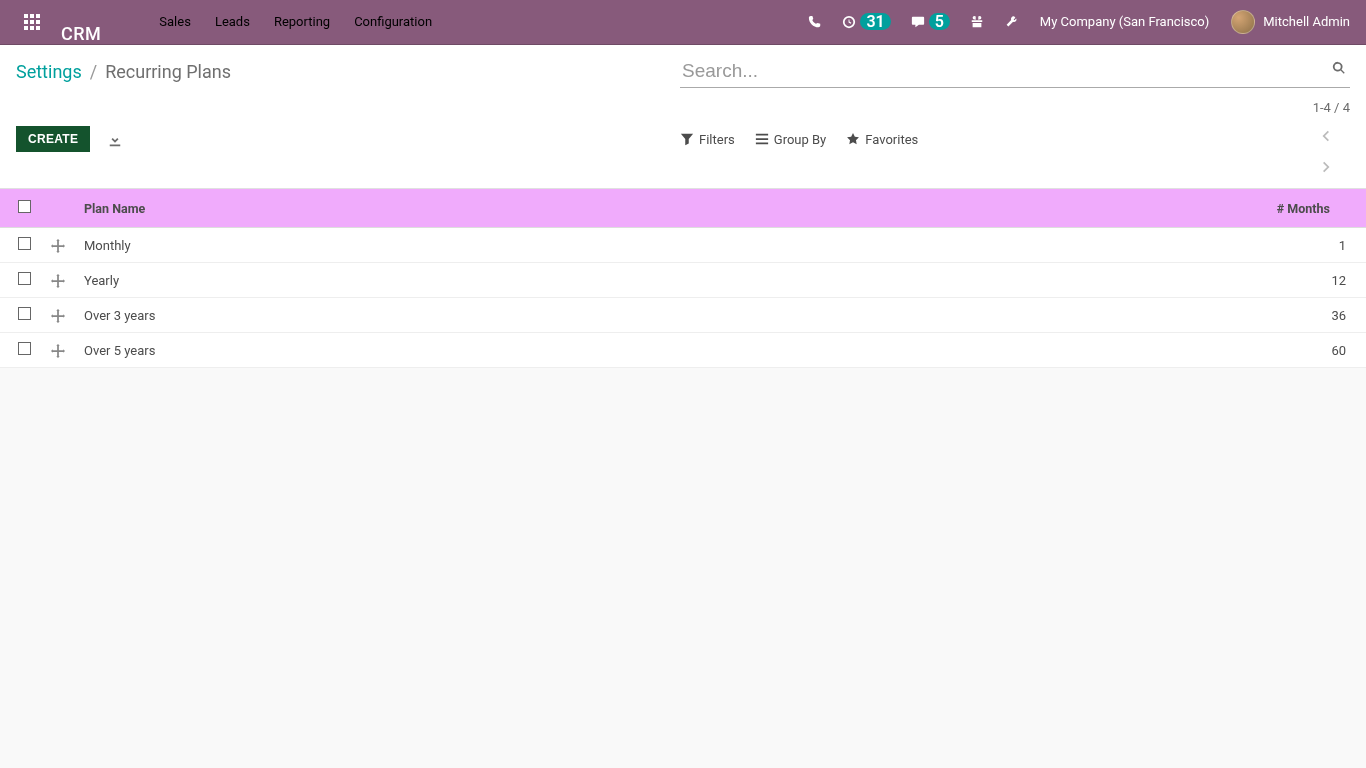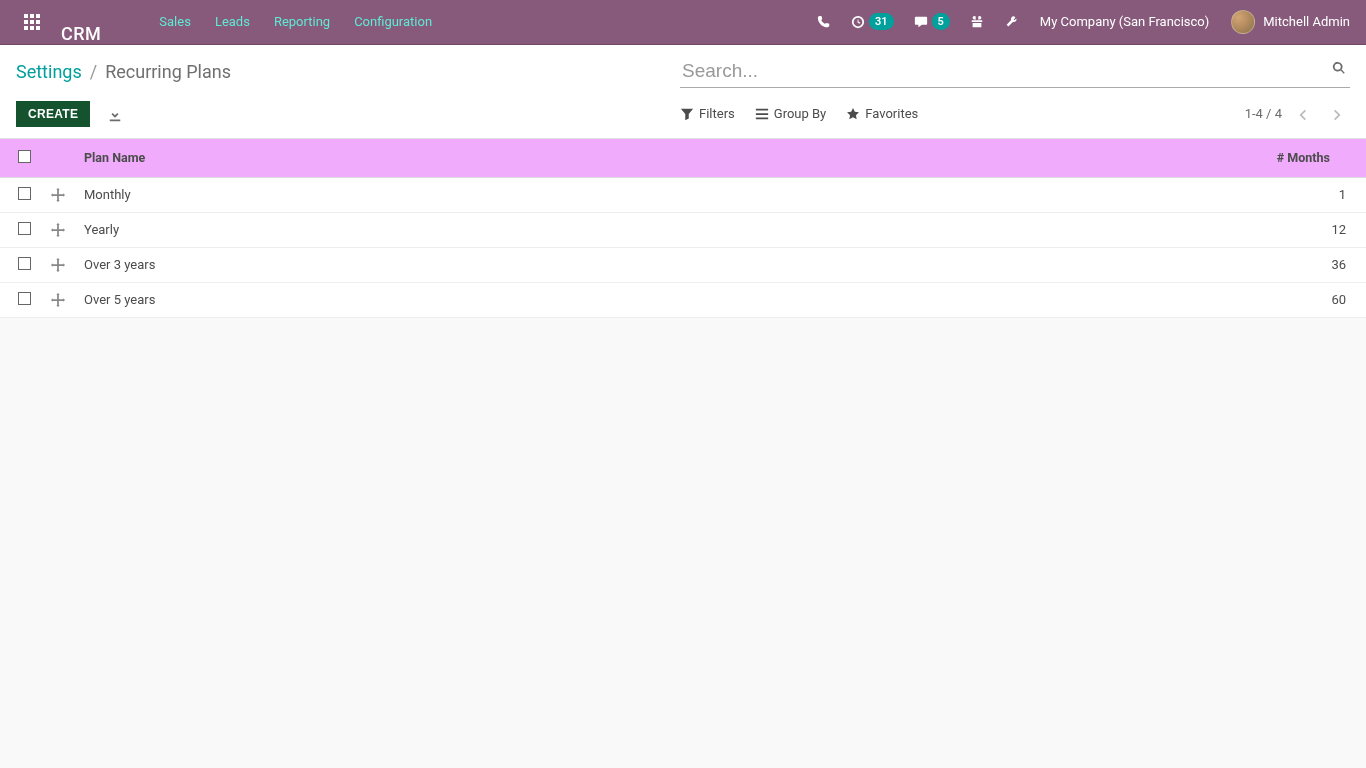--- a/index.html
+++ b/index.html
@@ -3,45 +3,45 @@
 <meta charset="utf-8">
 <style>
 * { margin: 0; padding: 0; box-sizing: border-box; }
 body { font-family: -apple-system, BlinkMacSystemFont, "Segoe UI", Roboto, "Helvetica Neue", sans-serif; font-size: 13px; color: #4c4c4c; background: #f9f9f9; width: 1366px; height: 768px; overflow: hidden; }
 
 
 .topbar { background: #875a7b; height: 45px; display: flex; align-items: flex-end; color: #fff; font-size: 13px; padding: 0 16px 0 9px; border-bottom: 1px solid #6f4a65; }
 .apps-btn { width: 46px; height: 45px; display: flex; align-items: center; justify-content: center; cursor: pointer; }
 .brand { font-size: 18px; font-weight: 500; margin-right: 46px; margin-left: 6px; letter-spacing: 0.5px; }
 .nav-menu { display: flex; gap: 0; }
-.nav-item { padding: 0 12px; height: 45px; display: flex; align-items: center; cursor: pointer; color: #5eead4; }
+.nav-item { padding: 0 12px; height: 45px; display: flex; align-items: center; cursor: pointer; color: #000000; }
 .flex-spacer { flex: 1; }
 .systray { display: flex; align-items: center; gap: 0; }
 .systray-item { height: 45px; padding: 0 10px; display: flex; align-items: center; cursor: pointer; position: relative; }
-.badge { background: #00a09d; color: #fff; font-size: 11px; border-radius: 10px; padding: 1px 6px; margin-left: 4px; font-weight: 600; min-width: 18px; text-align: center; line-height: 15px; }
+.badge { background: #00a09d; color: #fff; font-size: 16px; border-radius: 10px; padding: 1px 6px; margin-left: 4px; font-weight: 600; min-width: 18px; text-align: center; line-height: 15px; }
 .company-name { padding: 0 12px; cursor: pointer; }
 .user-area { display: flex; align-items: center; gap: 8px; padding: 0 0 0 10px; cursor: pointer; }
 .avatar { width: 24px; height: 24px; border-radius: 50%; background: radial-gradient(circle at 30% 30%, #d4a574, #8b6f47); border: 1px solid rgba(255,255,255,0.3); }
 
 
 .control-panel { background: #fff; border-bottom: 1px solid #e0e0e0; }
 .cp-top { display: flex; align-items: center; padding: 10px 16px 6px 16px; }
 .breadcrumb { font-size: 18px; color: #6f6f6f; display: flex; align-items: center; gap: 8px; }
 .breadcrumb a { color: #00a09d; text-decoration: none; cursor: pointer; }
 .breadcrumb .sep { color: #999; }
 .search-wrap { margin-left: auto; width: 670px; position: relative; }
 .search-input { width: 100%; border: none; border-bottom: 1px solid #aaa; font-size: 19px; padding: 5px 30px 5px 2px; outline: none; background: transparent; }
 .search-input::placeholder { color: #999; }
 .search-icon { position: absolute; right: 4px; top: 4px; color: #6c6c6c; cursor: pointer; }
 .cp-bottom { display: flex; align-items: center; padding: 6px 16px 10px 16px; }
 .create-btn { background: #14532d; color: #fff; border: none; padding: 6px 12px; font-size: 12px; font-weight: 600; letter-spacing: 0.3px; cursor: pointer; text-transform: uppercase; }
 .import-btn { margin-left: 12px; color: #6c6c6c; cursor: pointer; padding: 6px; }
 .search-options { margin-left: auto; display: flex; align-items: center; gap: 20px; width: 670px; }
 .opt-btn { display: flex; align-items: center; gap: 5px; color: #4c4c4c; cursor: pointer; font-size: 13px; }
-.pager { margin-left: auto; display: flex; align-items: center; gap: 8px; color: #6c6c6c; font-size: 13px; }
+.pager { margin-left: auto; display: flex; gap: 8px; color: #6c6c6c; font-size: 13px; flex-direction: column; }
 .pager-arrow { color: #bbb; cursor: pointer; padding: 4px 6px; }
 
 
 .list-view { background: #fff; }
 table { width: 100%; border-collapse: collapse; }
 thead th { text-align: left; font-weight: 700; font-size: 12.5px; padding: 11px 8px; border-bottom: 1px solid #ddd; color: #4c4c4c; background: #f0abfc; }
 thead th.th-months { text-align: right; padding-right: 36px; }
 tbody tr { border-bottom: 1px solid #eee; }
 tbody td { padding: 9px 8px; font-size: 13px; color: #4c4c4c; }
 tbody td.td-months { text-align: right; padding-right: 20px; }

